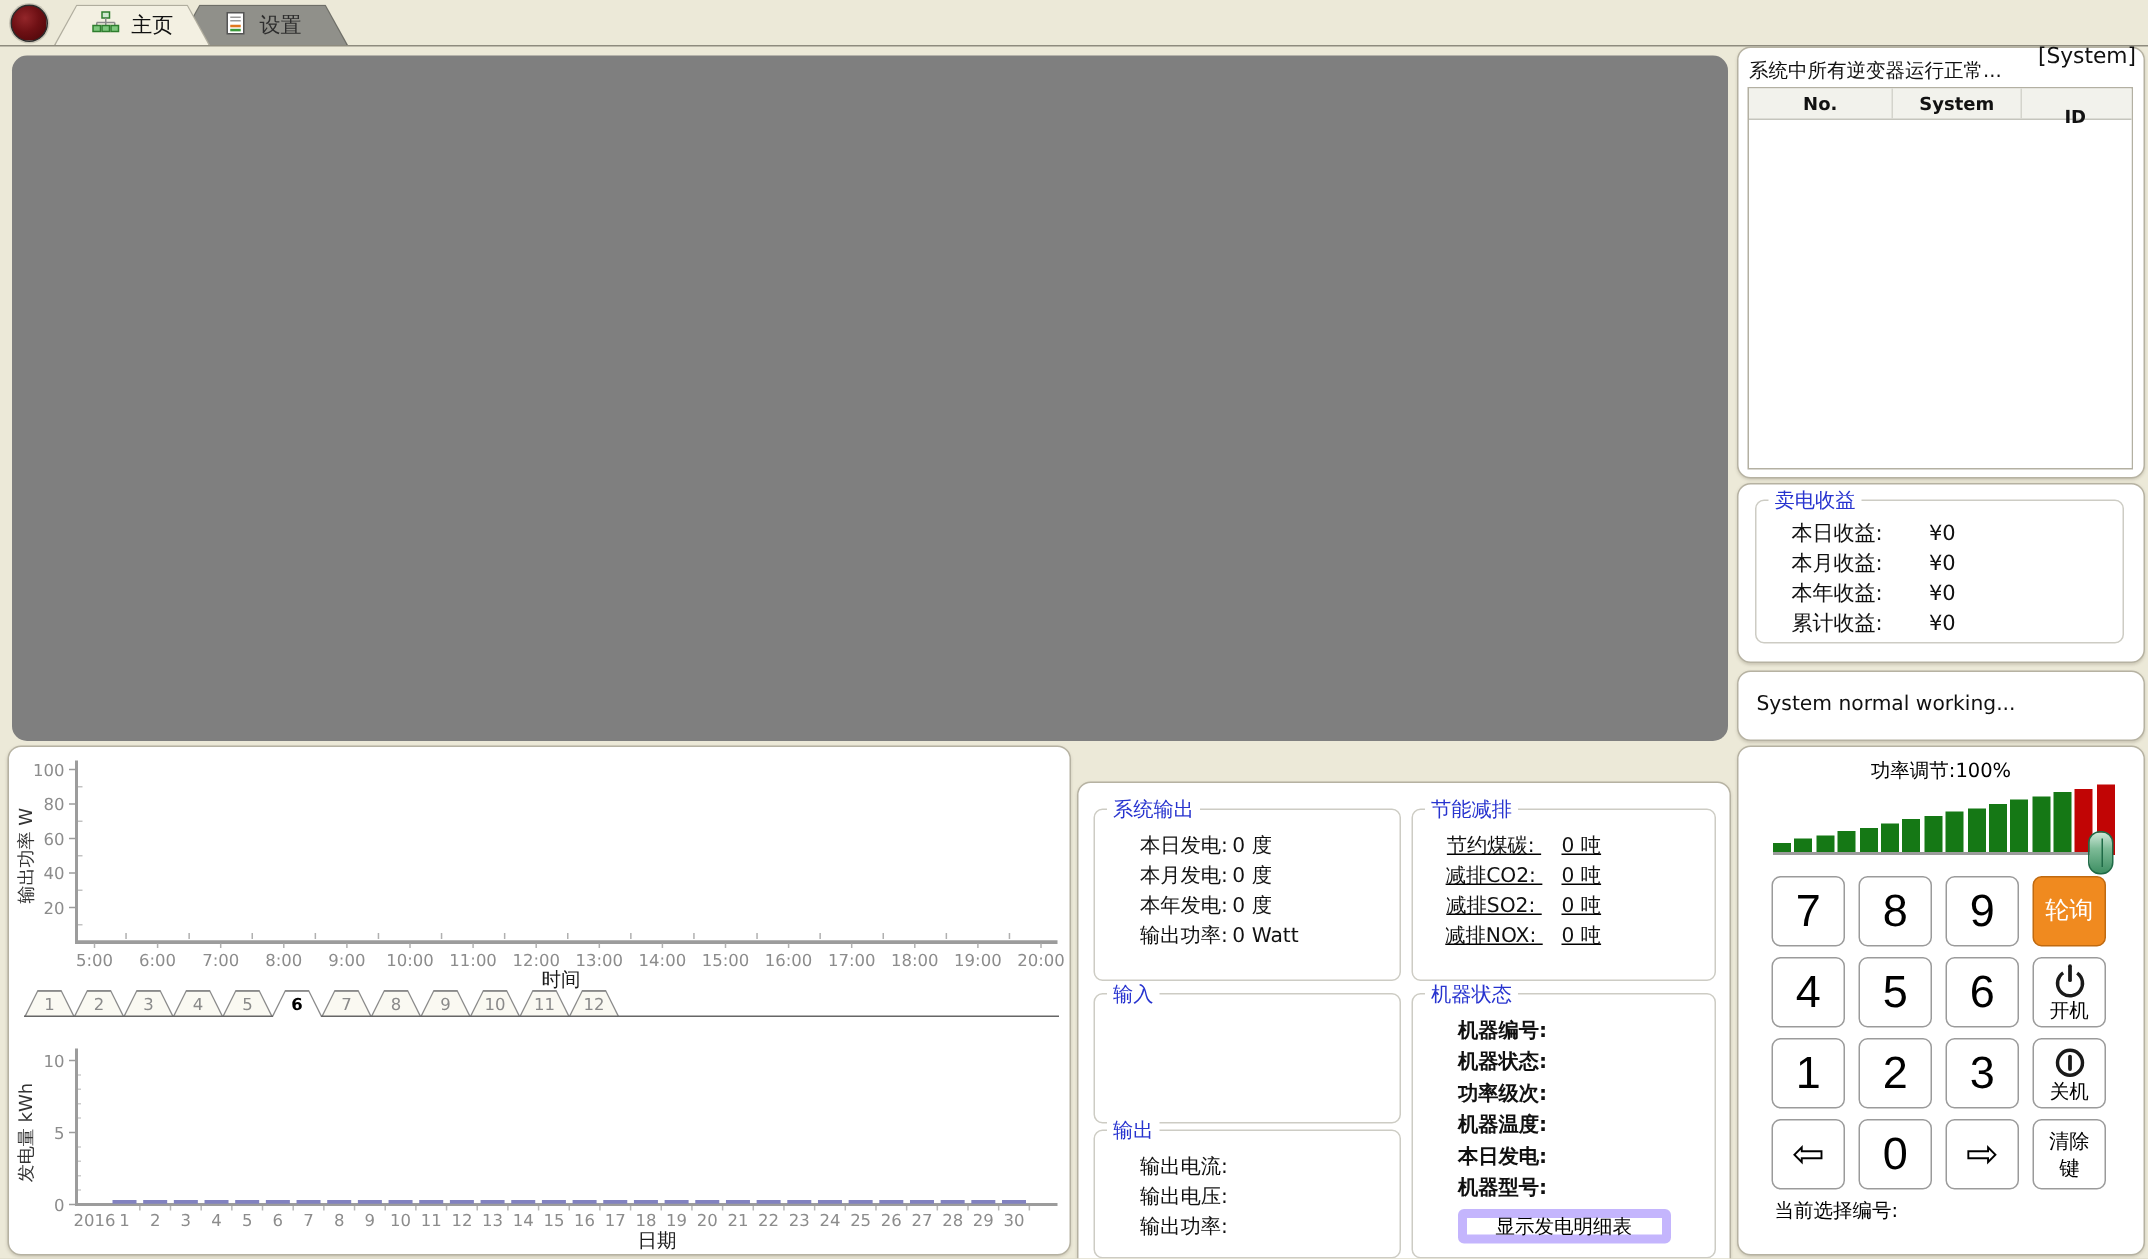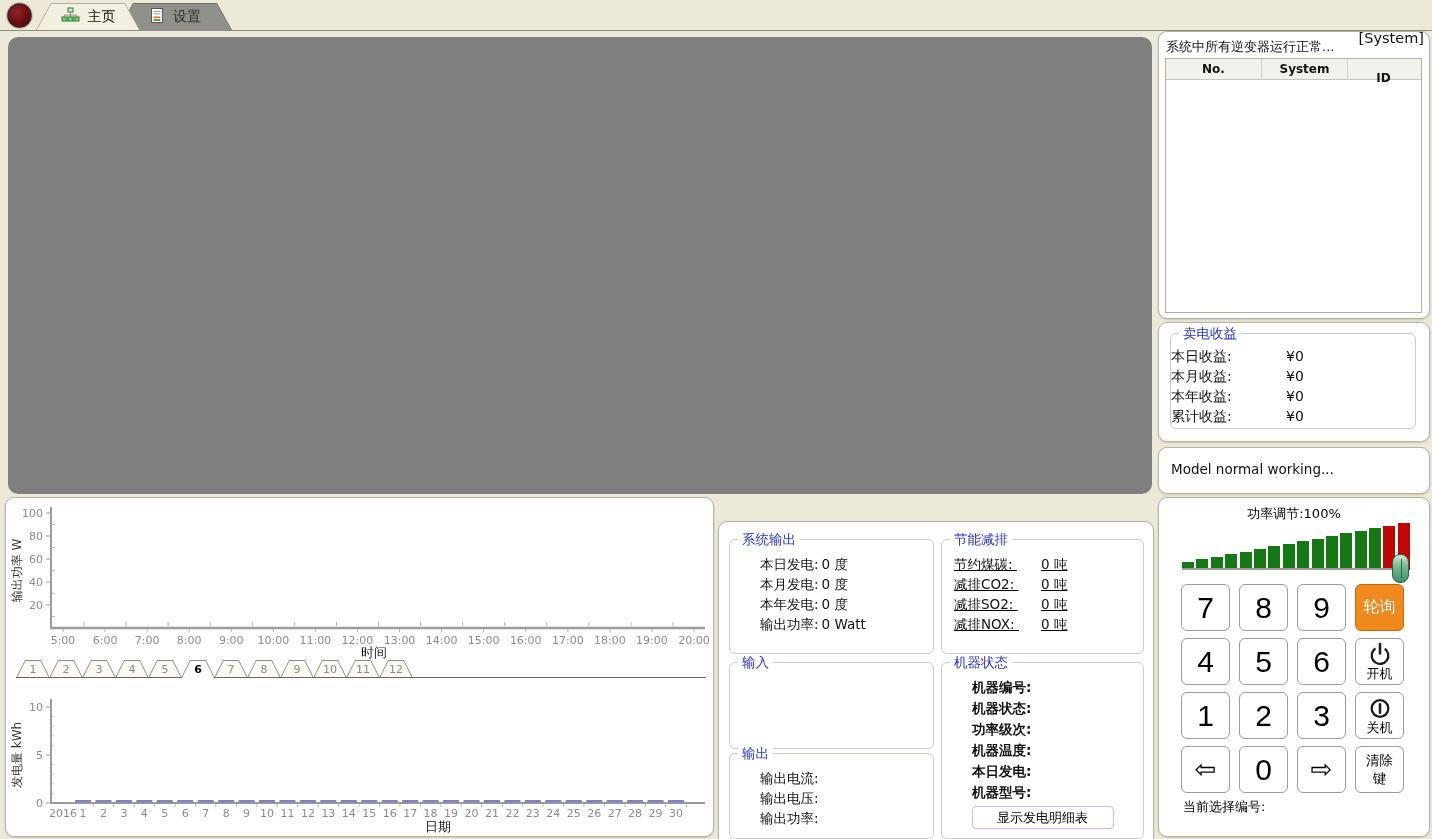--- a/index.html
+++ b/index.html
@@ -32,21 +32,21 @@
   .inv-th{display:flex;align-items:center;justify-content:center;font-size:12px;font-weight:bold;color:#111;border-right:1px solid #d4d4cc;box-sizing:border-box;}
   .inv-th:nth-child(1){width:96px;}
   .inv-th:nth-child(2){width:86px;}
   .inv-th:nth-child(3){width:71px;border-right:none;margin-top:17px;}
   .inv-body{height:232px;background:#fff;}
 
   
   .group{position:absolute;border:1px solid #cdccc4;border-radius:6px;background:#fff;}
   .group-title{position:absolute;top:-9px;left:8px;background:#fff;padding:0 4px;color:#2733cf;font-size:13.5px;}
   .kv{display:flex;font-size:13.5px;line-height:20px;color:#111;}
-  .kv-l{text-align:left;white-space:pre;}
+  .kv-l{text-align:center;white-space:pre;}
   .kv-v{margin-left:3px;white-space:pre;}
 
   
   .revenue-panel{left:1158px;top:322px;width:270px;height:118px;}
   .revenue-group{left:11px;top:10px;width:244px;height:94px;}
   .revenue-items{padding-top:12px;}
   .revenue-items .kv{font-size:14px;line-height:20px;}
   .revenue-items .kv-l{width:112px;}
 
   
@@ -92,21 +92,21 @@
   .g-sysout{left:10px;top:17px;width:203px;height:113px;}
   .g-energy{left:222px;top:17px;width:201px;height:113px;text-decoration:underline;}
   .g-input{left:10px;top:140px;width:203px;height:85px;}
   .g-output{left:10px;top:231px;width:203px;height:84px;}
   .g-machine{left:222px;top:140px;width:201px;height:175px;}
   .g-items{padding:14px 0 0 30px;}
   .g-energy .g-items{padding-left:12px;}
   .g-energy .kv-l{width:84px;}
   .g-machine .kv{line-height:21px;font-weight:bold;}
   .detail-btn{position:absolute;left:50%;transform:translateX(-50%);bottom:9px;width:142px;height:23px;
-      background:#fff;border:1px solid #c4b5fd;border-radius:4px;font-size:13px;color:#000;
+      background:#fff;border:6px solid #c4b5fd;border-radius:4px;font-size:13px;color:#000;
       display:flex;align-items:center;justify-content:center;cursor:pointer;
       font-family:"DejaVu Sans","Liberation Sans",sans-serif;}
 </style>
 </head>
 <body>
 
 <div class="screen">
 
   <div class="topbar">
     <div class="led"></div>
@@ -177,21 +177,21 @@
           </div>
           <div class="kv">
             <span class="kv-l">累计收益: </span>
             <span class="kv-v">¥0</span>
           </div>
         </div>
     </div>
   </div>
 
   <div class="panel msg-panel">
-    <div class="msg-text">Model normal working...</div>
+    <div class="msg-text">System normal working...</div>
   </div>
 
   <div class="panel control-panel">
     <div class="power-title">功率调节:100%</div>
     <div class="meter" id="power-meter">
         <div class="meter-bar" style="height: 8px; background: rgb(21, 120, 21);"></div>
         <div class="meter-bar" style="height: 10.6px; background: rgb(21, 120, 21);"></div>
         <div class="meter-bar" style="height: 13.2px; background: rgb(21, 120, 21);"></div>
         <div class="meter-bar" style="height: 15.8px; background: rgb(21, 120, 21);"></div>
         <div class="meter-bar" style="height: 18.4px; background: rgb(21, 120, 21);"></div>

